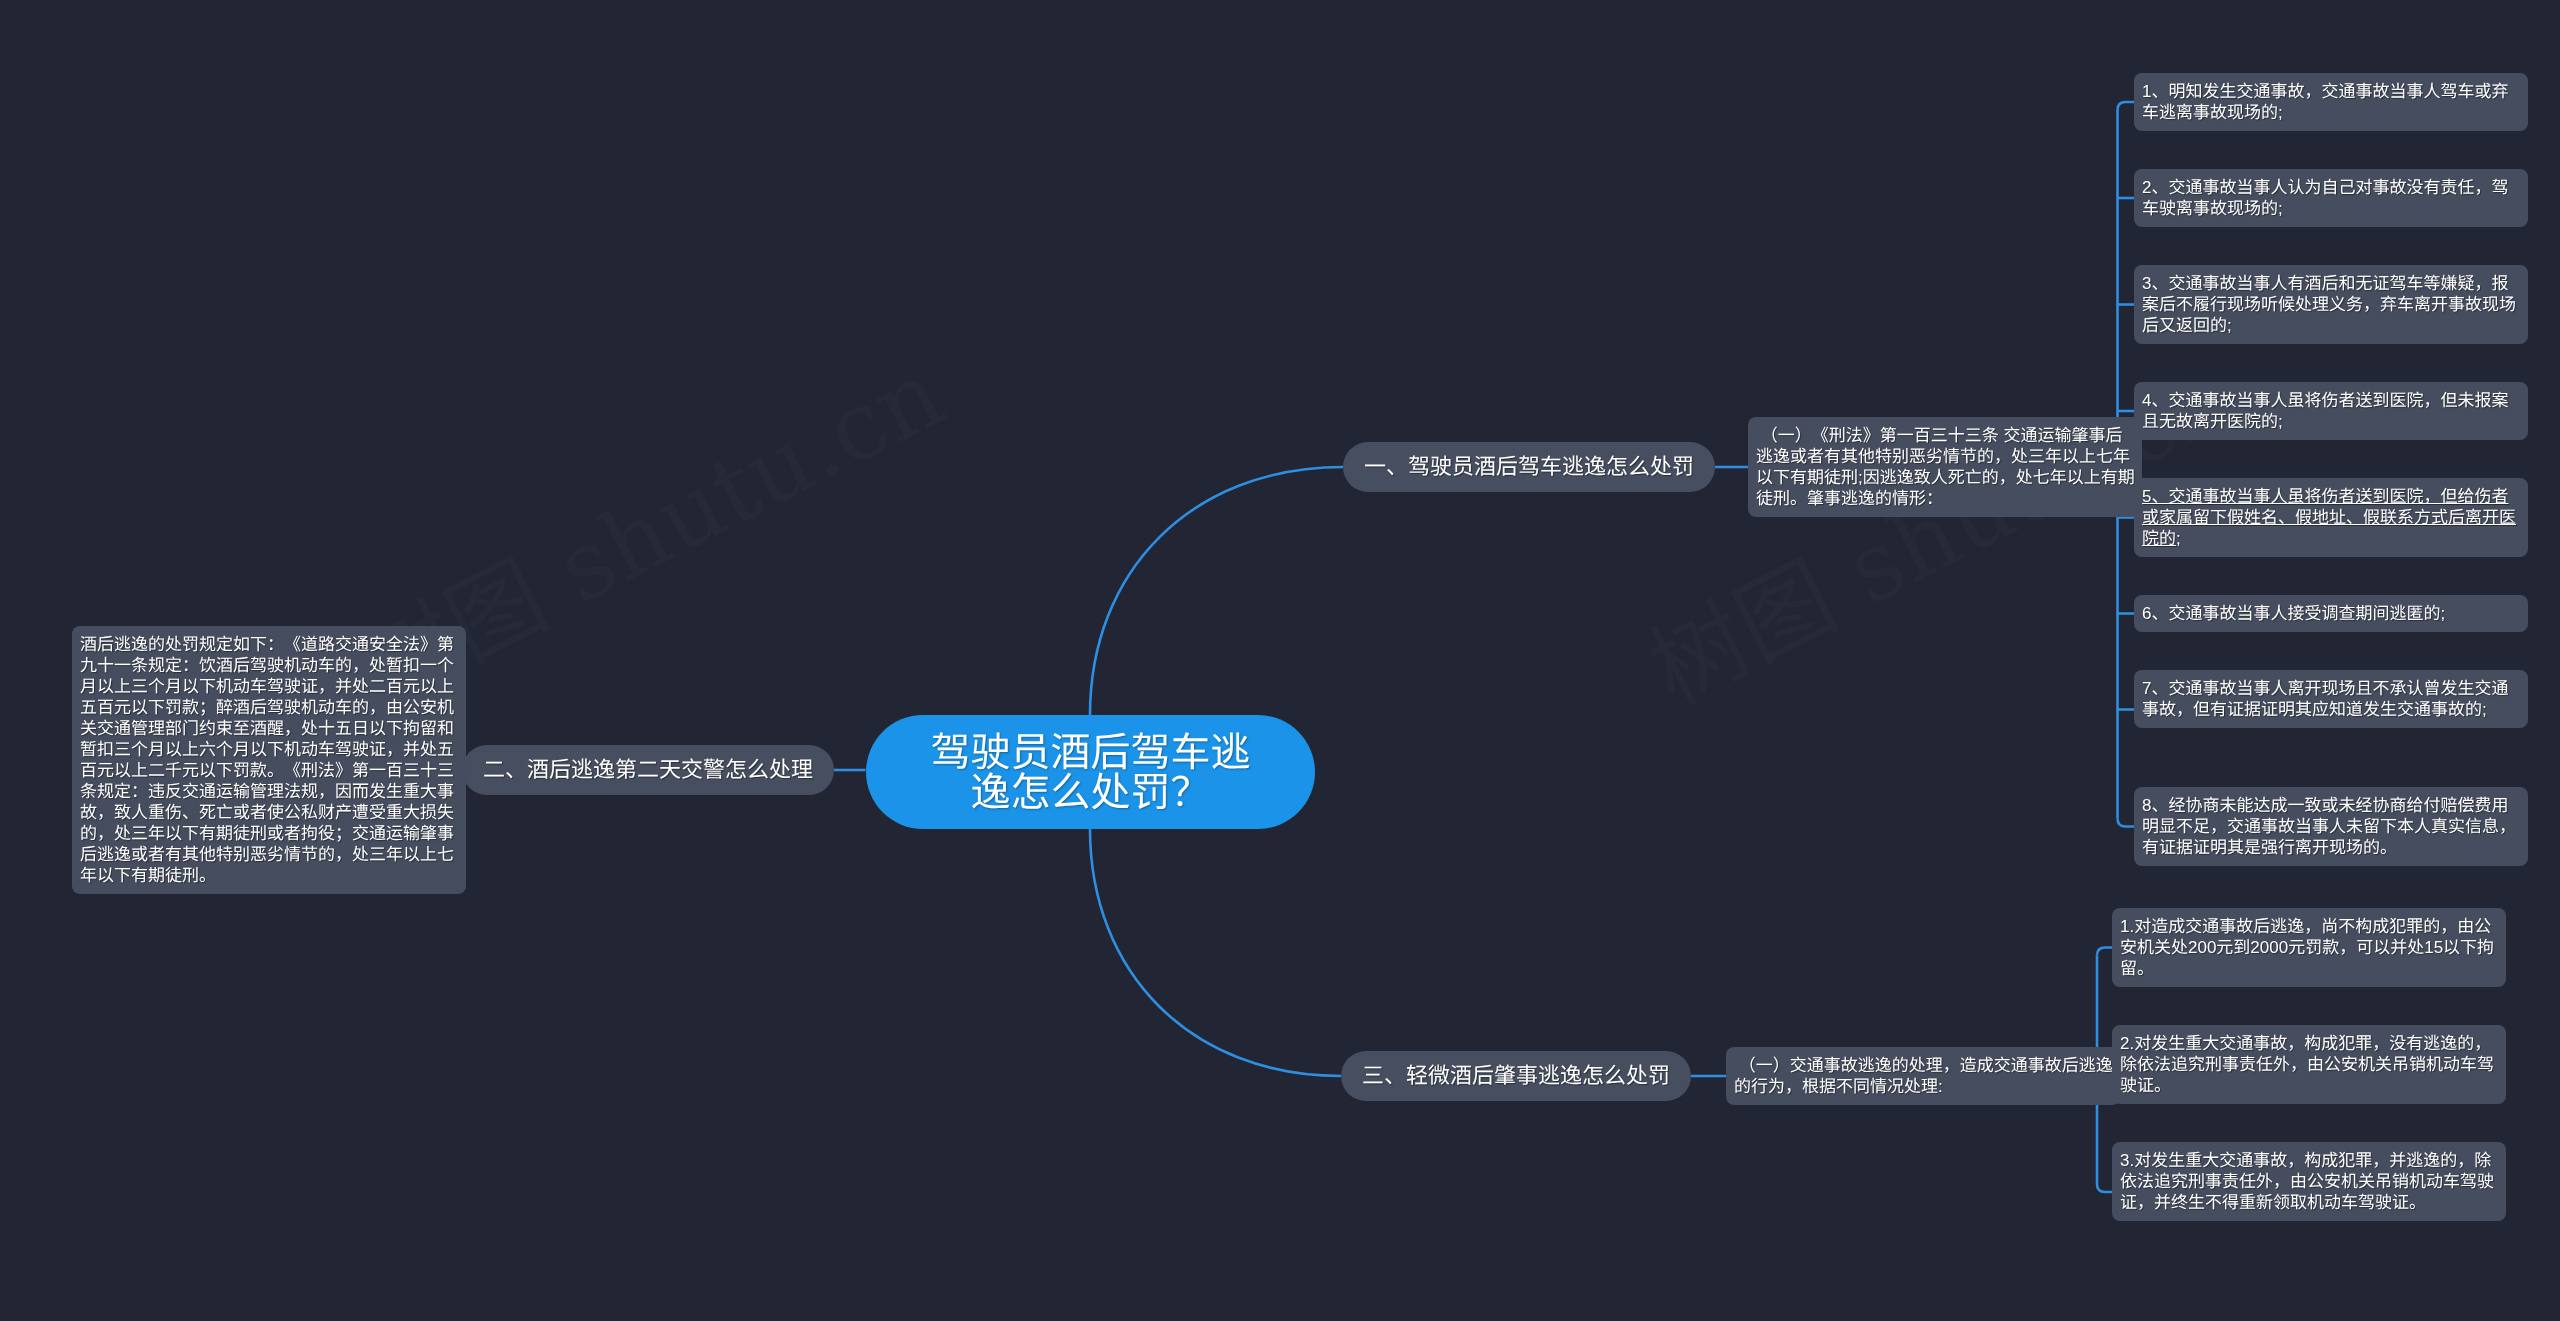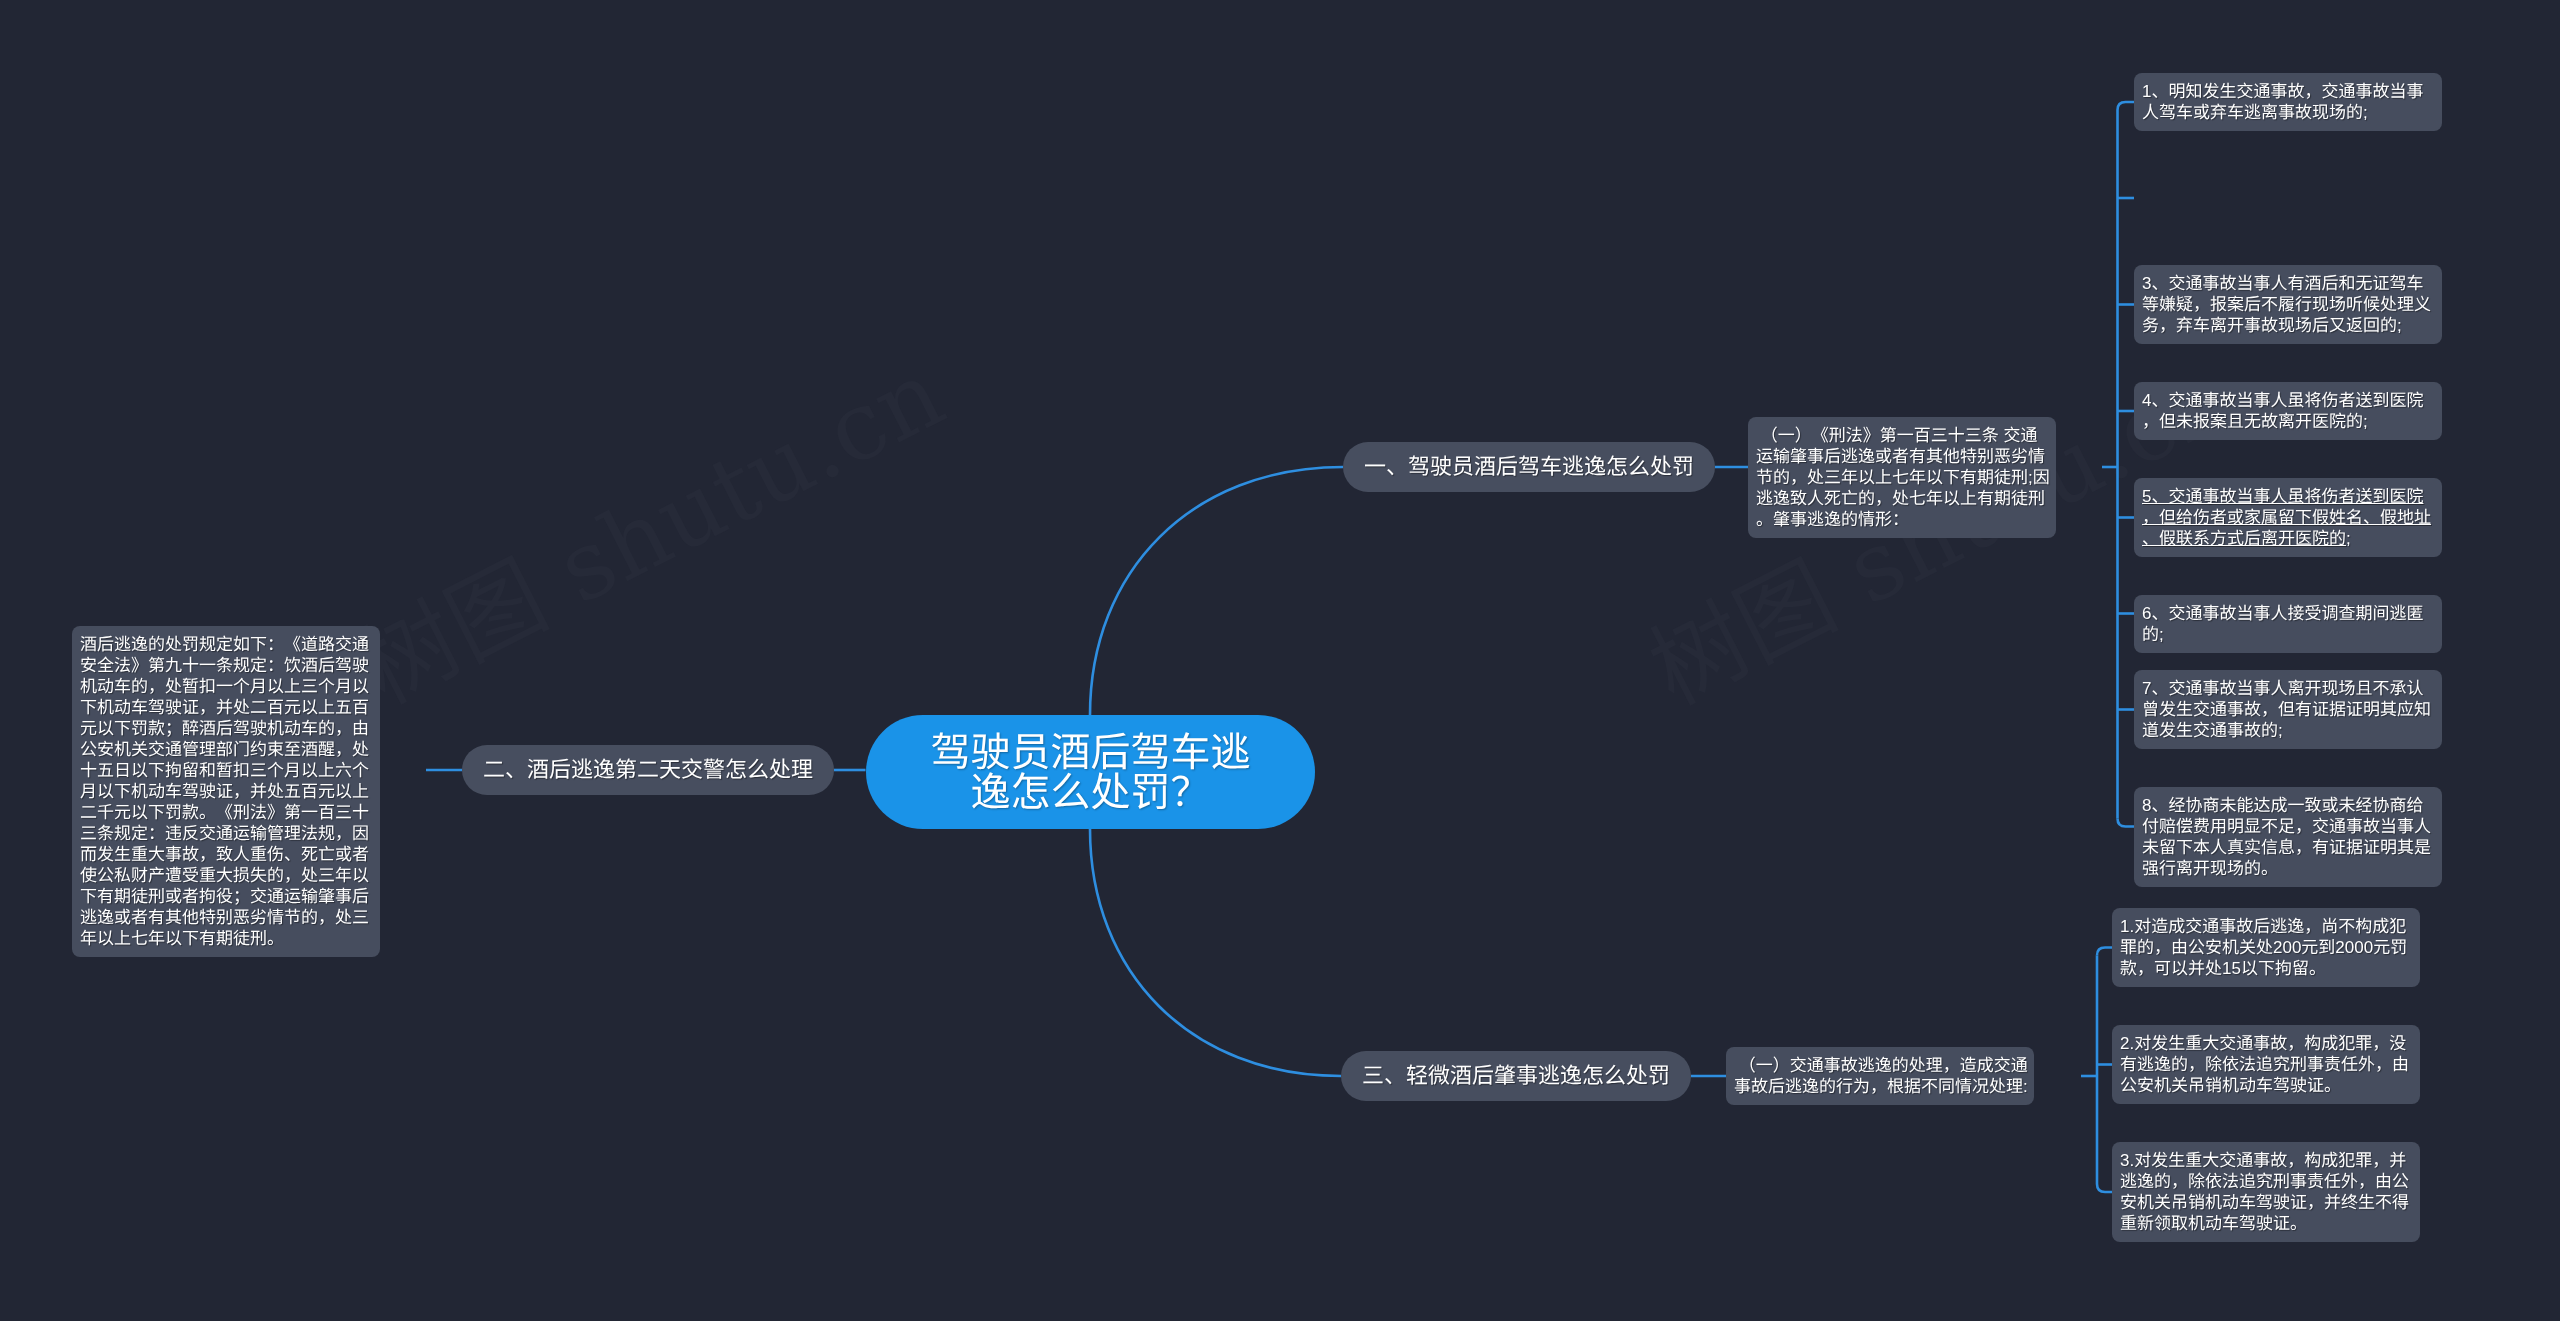--- a/index.html
+++ b/index.html
@@ -8,21 +8,21 @@
     width:2560px;height:1321px;overflow:hidden;
     background:#222634;
     font-family:"Liberation Sans",sans-serif;
   }
   #stage{position:relative;width:2560px;height:1321px;background:#222634;}
   svg.layer{position:absolute;left:0;top:0;width:2560px;height:1321px;overflow:visible;}
   .node{position:absolute;box-sizing:border-box;color:#ffffff;filter:opacity(1);}
   .card{
     background:#464d5e;border-radius:8px;
     font-size:17px;line-height:21px;padding:8px 6px 8px 8px;
-    width:308px;
+    width:394px;
     line-break:anywhere;white-space:pre-wrap;
     text-spacing-trim:space-all;
     text-shadow:1px 1px 1px rgba(0,0,0,.42);
   }
   .card.tight{padding-right:0;}
   .pill{
     background:#474e5f;border-radius:26px;
     font-size:22px;line-height:22px;
     padding:14px 21px;
     text-shadow:1px 1px 1px rgba(0,0,0,.42);
@@ -76,20 +76,21 @@
 
   <div class="node pill" id="pill-1" style="left: 1343px; top: 442px;">一、驾驶员酒后驾车逃逸怎么处罚</div>
   <div class="node pill" id="pill-2" style="left: 462px; top: 745px;">二、酒后逃逸第二天交警怎么处理</div>
   <div class="node pill" id="pill-3" style="left: 1341px; top: 1051px;">三、轻微酒后肇事逃逸怎么处罚</div>
 
   <div class="node card" id="detail-1" style="left: 1748px; top: 417px;"> （一）《刑法》第一百三十三条 交通运输肇事后逃逸或者有其他特别恶劣情节的，处三年以上七年以下有期徒刑;因逃逸致人死亡的，处七年以上有期徒刑。肇事逃逸的情形：</div>
   <div class="node card" id="detail-2" style="left: 72px; top: 625.5px;">酒后逃逸的处罚规定如下：《道路交通安全法》第九十一条规定：饮酒后驾驶机动车的，处暂扣一个月以上三个月以下机动车驾驶证，并处二百元以上五百元以下罚款；醉酒后驾驶机动车的，由公安机关交通管理部门约束至酒醒，处十五日以下拘留和暂扣三个月以上六个月以下机动车驾驶证，并处五百元以上二千元以下罚款。《刑法》第一百三十三条规定：违反交通运输管理法规，因而发生重大事故，致人重伤、死亡或者使公私财产遭受重大损失的，处三年以下有期徒刑或者拘役；交通运输肇事后逃逸或者有其他特别恶劣情节的，处三年以上七年以下有期徒刑。</div>
   <div class="node card tight" id="detail-3" style="left: 1726px; top: 1047px;"> （一）交通事故逃逸的处理，造成交通事故后逃逸的行为，根据不同情况处理:</div>
 
   <div class="node card" id="b1-leaf-1" style="left: 2134px; top: 73px;">1、明知发生交通事故，交通事故当事人驾车或弃车逃离事故现场的;</div>
+  <div class="node card" id="b1-leaf-2" style="left: 2134px; top: 169px;">2、交通事故当事人认为自己对事故没有责任，驾车驶离事故现场的;</div>
   <div class="node card" id="b1-leaf-3" style="left: 2134px; top: 265px;">3、交通事故当事人有酒后和无证驾车等嫌疑，报案后不履行现场听候处理义务，弃车离开事故现场后又返回的;</div>
   <div class="node card" id="b1-leaf-4" style="left: 2134px; top: 382px;">4、交通事故当事人虽将伤者送到医院，但未报案且无故离开医院的;</div>
   <div class="node card" id="b1-leaf-5" style="left: 2134px; top: 478px; text-decoration: underline;">5、交通事故当事人虽将伤者送到医院，但给伤者或家属留下假姓名、假地址、假联系方式后离开医院的;</div>
   <div class="node card" id="b1-leaf-6" style="left: 2134px; top: 595px;">6、交通事故当事人接受调查期间逃匿的;</div>
   <div class="node card" id="b1-leaf-7" style="left: 2134px; top: 670px;">7、交通事故当事人离开现场且不承认曾发生交通事故，但有证据证明其应知道发生交通事故的;</div>
   <div class="node card" id="b1-leaf-8" style="left: 2134px; top: 787px;">8、经协商未能达成一致或未经协商给付赔偿费用明显不足，交通事故当事人未留下本人真实信息，有证据证明其是强行离开现场的。</div>
 
   <div class="node card" id="b3-leaf-1" style="left: 2112px; top: 908px;">1.对造成交通事故后逃逸，尚不构成犯罪的，由公安机关处200元到2000元罚款，可以并处15以下拘留。</div>
   <div class="node card" id="b3-leaf-2" style="left: 2112px; top: 1025px;">2.对发生重大交通事故，构成犯罪，没有逃逸的，除依法追究刑事责任外，由公安机关吊销机动车驾驶证。</div>
   <div class="node card" id="b3-leaf-3" style="left: 2112px; top: 1142px;">3.对发生重大交通事故，构成犯罪，并逃逸的，除依法追究刑事责任外，由公安机关吊销机动车驾驶证，并终生不得重新领取机动车驾驶证。</div>

